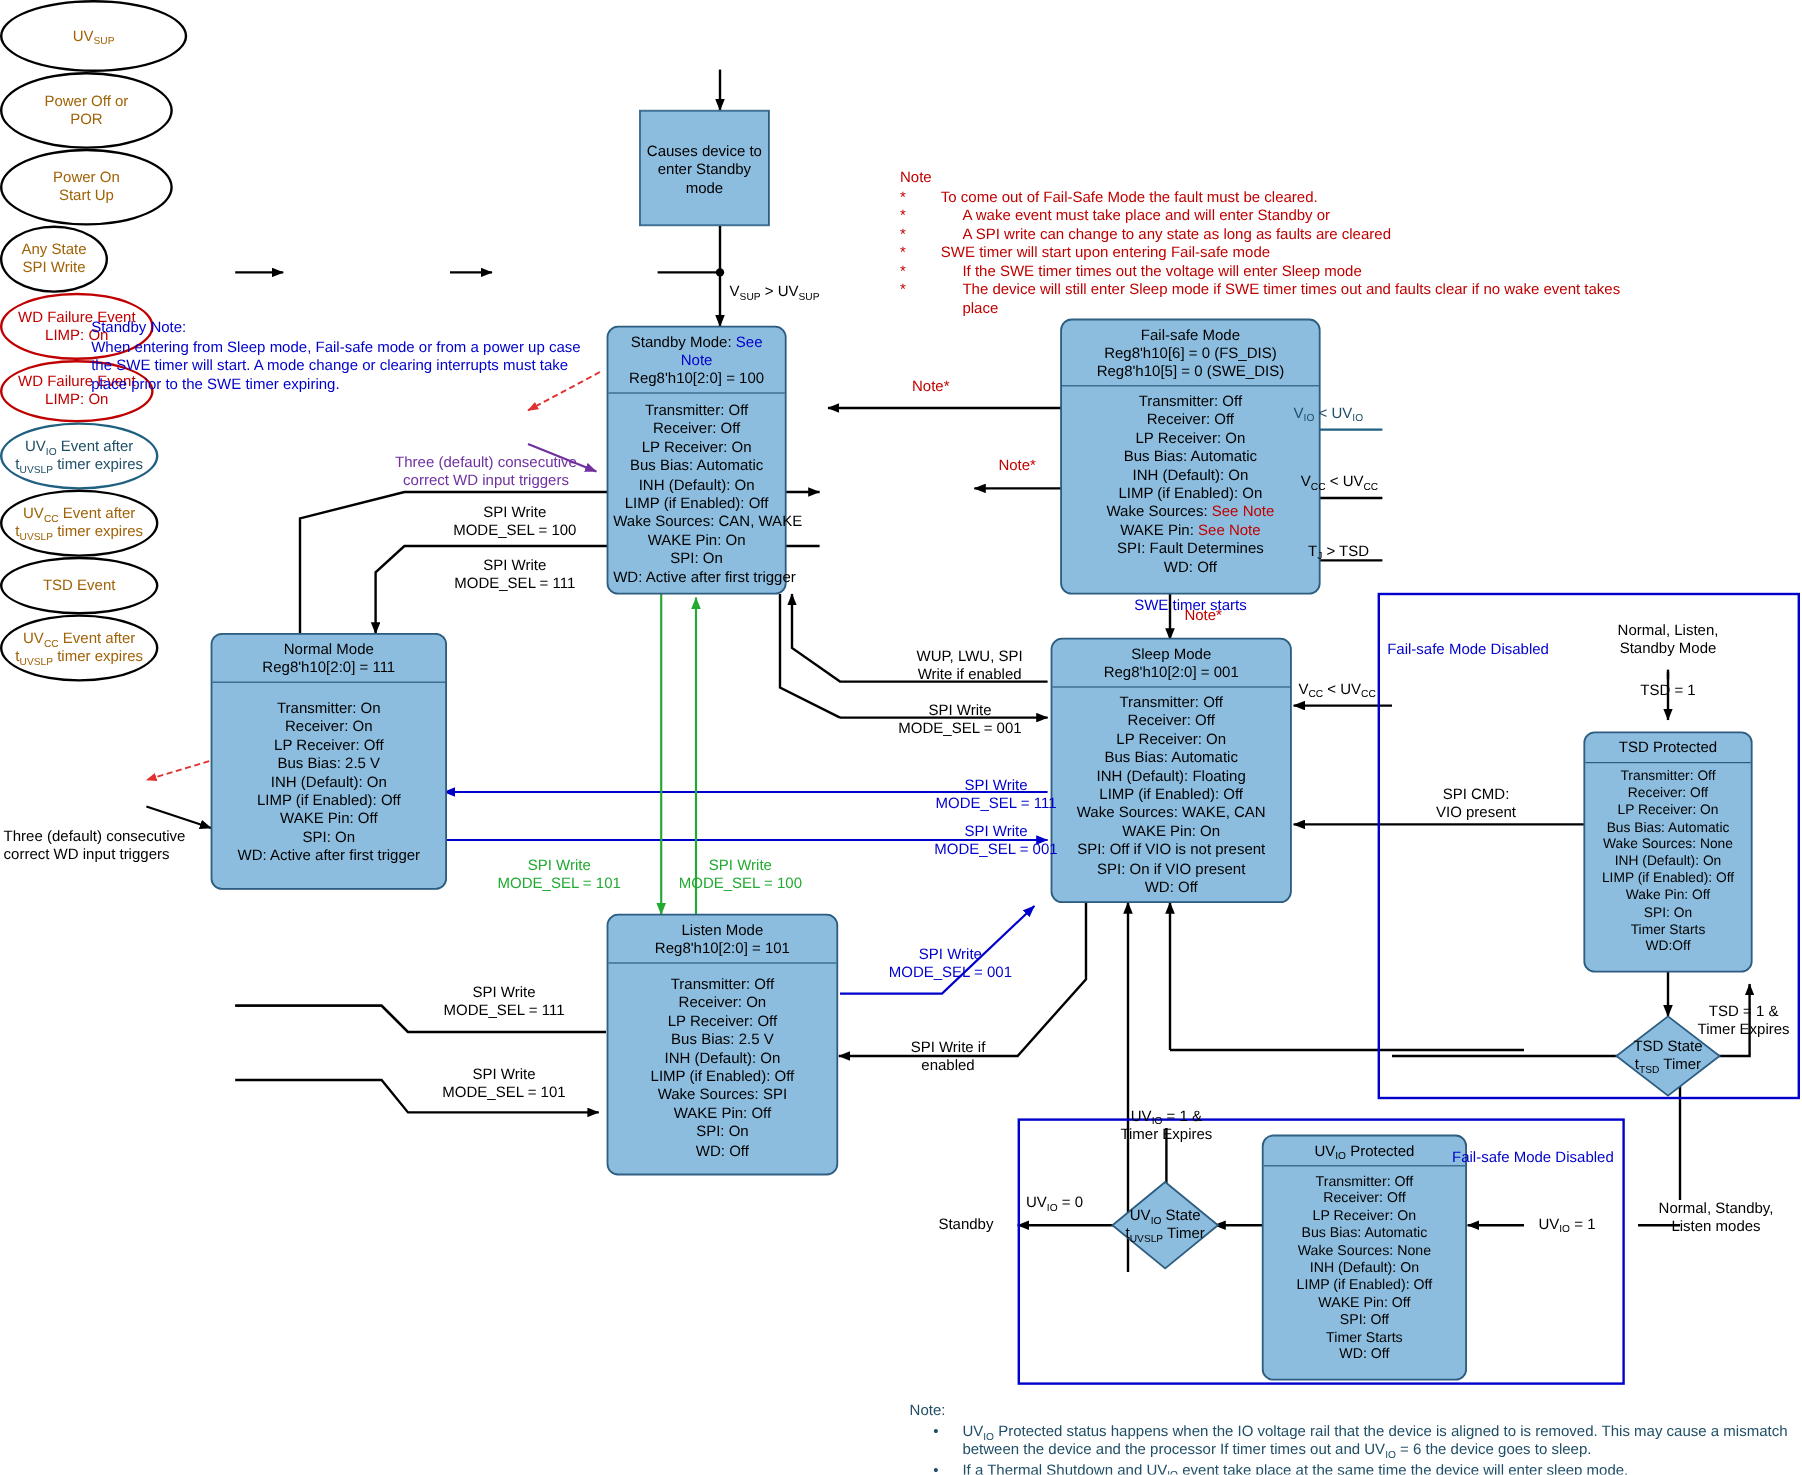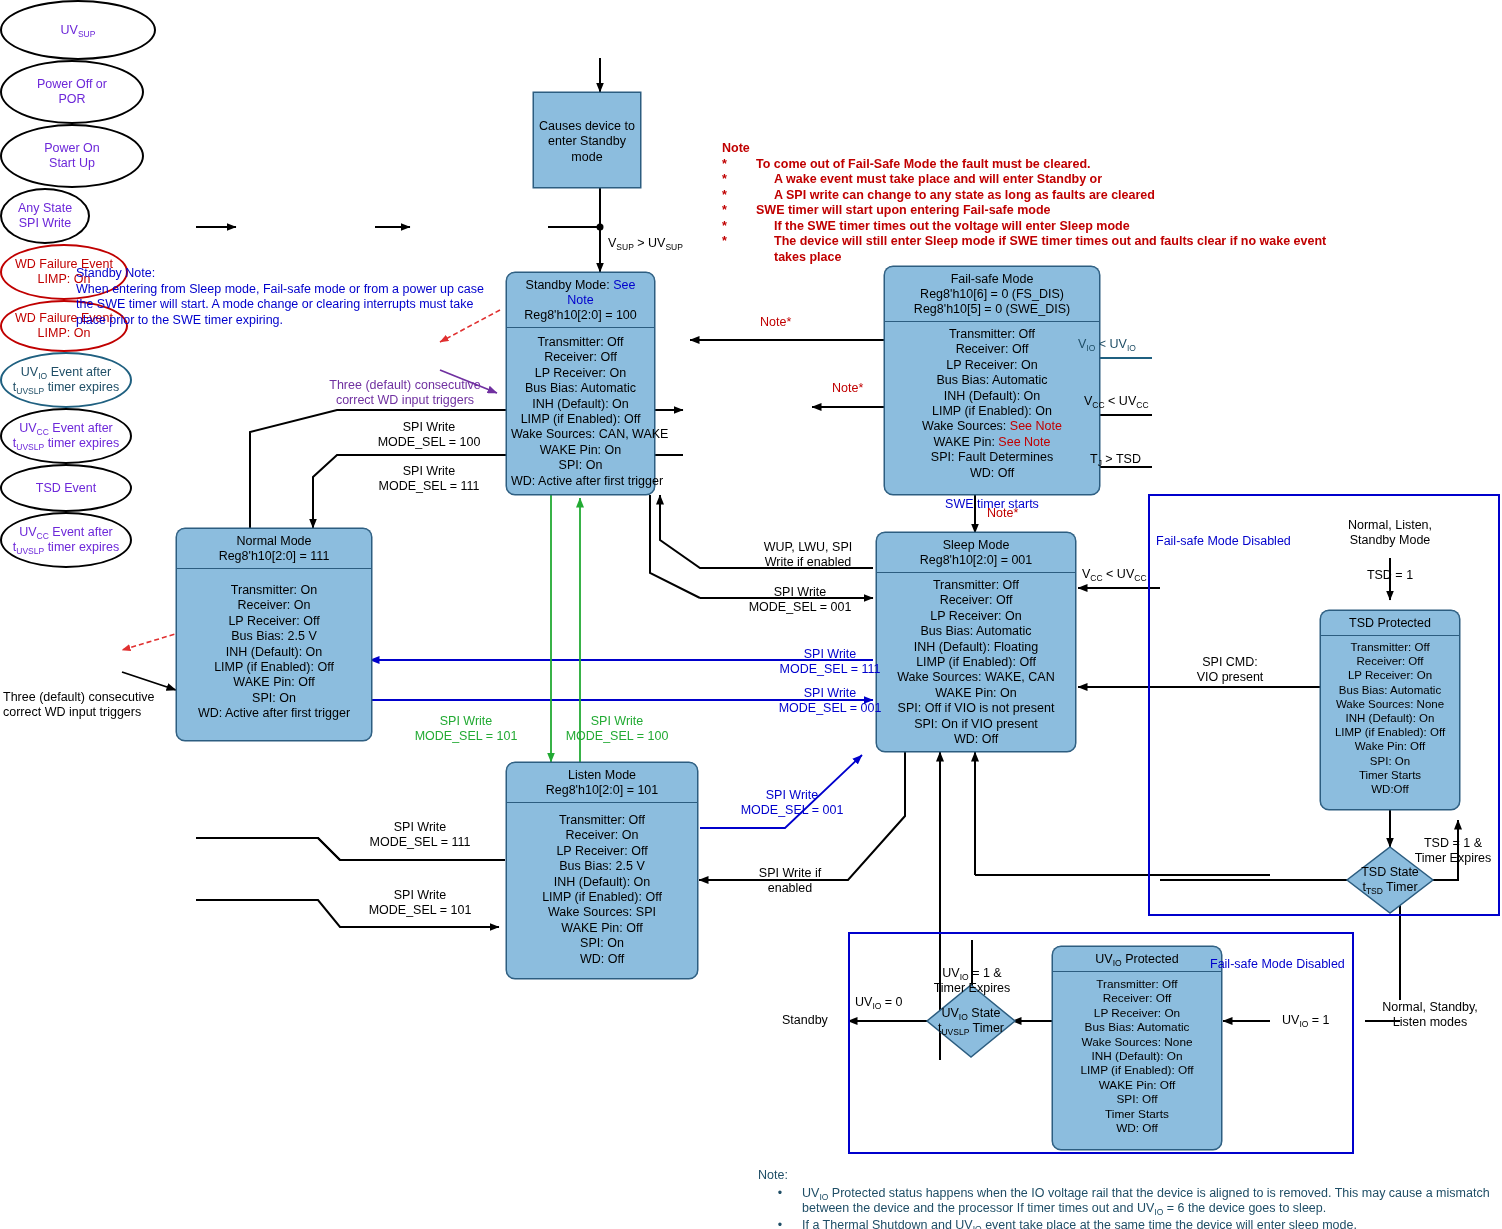--- a/index.html
+++ b/index.html
@@ -15,21 +15,21 @@
   }
   .sb-head{padding:5px 4px 4px;text-align:center;font-size:12.5px;color:#000;line-height:15px;}
   .sb-rule{height:1px;background:#2c5d80;margin:0;}
   .sb-body{padding:7px 4px 8px;text-align:center;font-size:12.5px;color:#000;line-height:15.4px;}
   .sb-body div{white-space:nowrap;}
 
   
   .ellipse{
     border:2px solid #000;border-radius:50%;
     display:flex;align-items:center;justify-content:center;text-align:center;
-    font-size:12.5px;line-height:15px;color:#6d28d9;background:transparent;
+    font-size:12.5px;line-height:15px;color:#a16207;background:transparent;
   }
   .ellipse.red{border-color:#c00000;}
   .ellipse.teal{border-color:#1f6080;color:#1f4e66;}
 
   
   .diamond{position:absolute;}
   .diamond .dlabel{position:absolute;left:0;top:0;width:100%;height:100%;
     display:flex;flex-direction:column;align-items:center;justify-content:center;
     text-align:center;font-size:12.5px;line-height:15px;color:#000;white-space:nowrap;}
 
@@ -494,41 +494,41 @@
 <div class="lbl" style="left:1150px;top:655px;width:160px;">
   <div>SPI CMD:</div>
   <div>VIO present</div>
 </div>
 
 <div class="lbl" style="left:1400px;top:836px;width:106px;">
   <div>TSD = 1 &amp;</div>
   <div>Timer Expires</div>
 </div>
 
-<div class="lbl" style="left:913px;top:966px;width:118px;text-align:center;">
+<div class="lbl" style="left:913px;top:923px;width:118px;text-align:center;">
   <div><span>UV</span><sub>IO</sub><span> = 1 &amp;</span></div>
   <div>Timer Expires</div>
 </div>
 
 <div class="lbl" style="left:855px;top:995px;">
   <span>UV</span><sub>IO</sub><span> = 0</span>
 </div>
 
 <div class="lbl" style="left:1282px;top:1013px;">
   <span>UV</span><sub>IO</sub><span> = 1</span>
 </div>
 
 <div class="lbl" style="left:782px;top:1013px;">Standby</div>
 
 <div class="lbl" style="left:1360px;top:1000px;width:140px;">
   <div>Normal, Standby,</div>
   <div>Listen modes</div>
 </div>
 
-<div class="noteblock red" style="left:722px;top:141px;width:640px;font-weight:bold;">
+<div class="noteblock red" style="left:750px;top:141px;width:640px;">
   <div>Note</div>
   <div class="row">
         <span class="bullet">*</span>
         <span>To come out of Fail-Safe Mode the fault must be cleared.</span>
       </div>
   <div class="row">
         <span class="bullet">*</span>
         <span class="indent1">A wake event must take place and will enter Standby or</span>
       </div>
   <div class="row">

